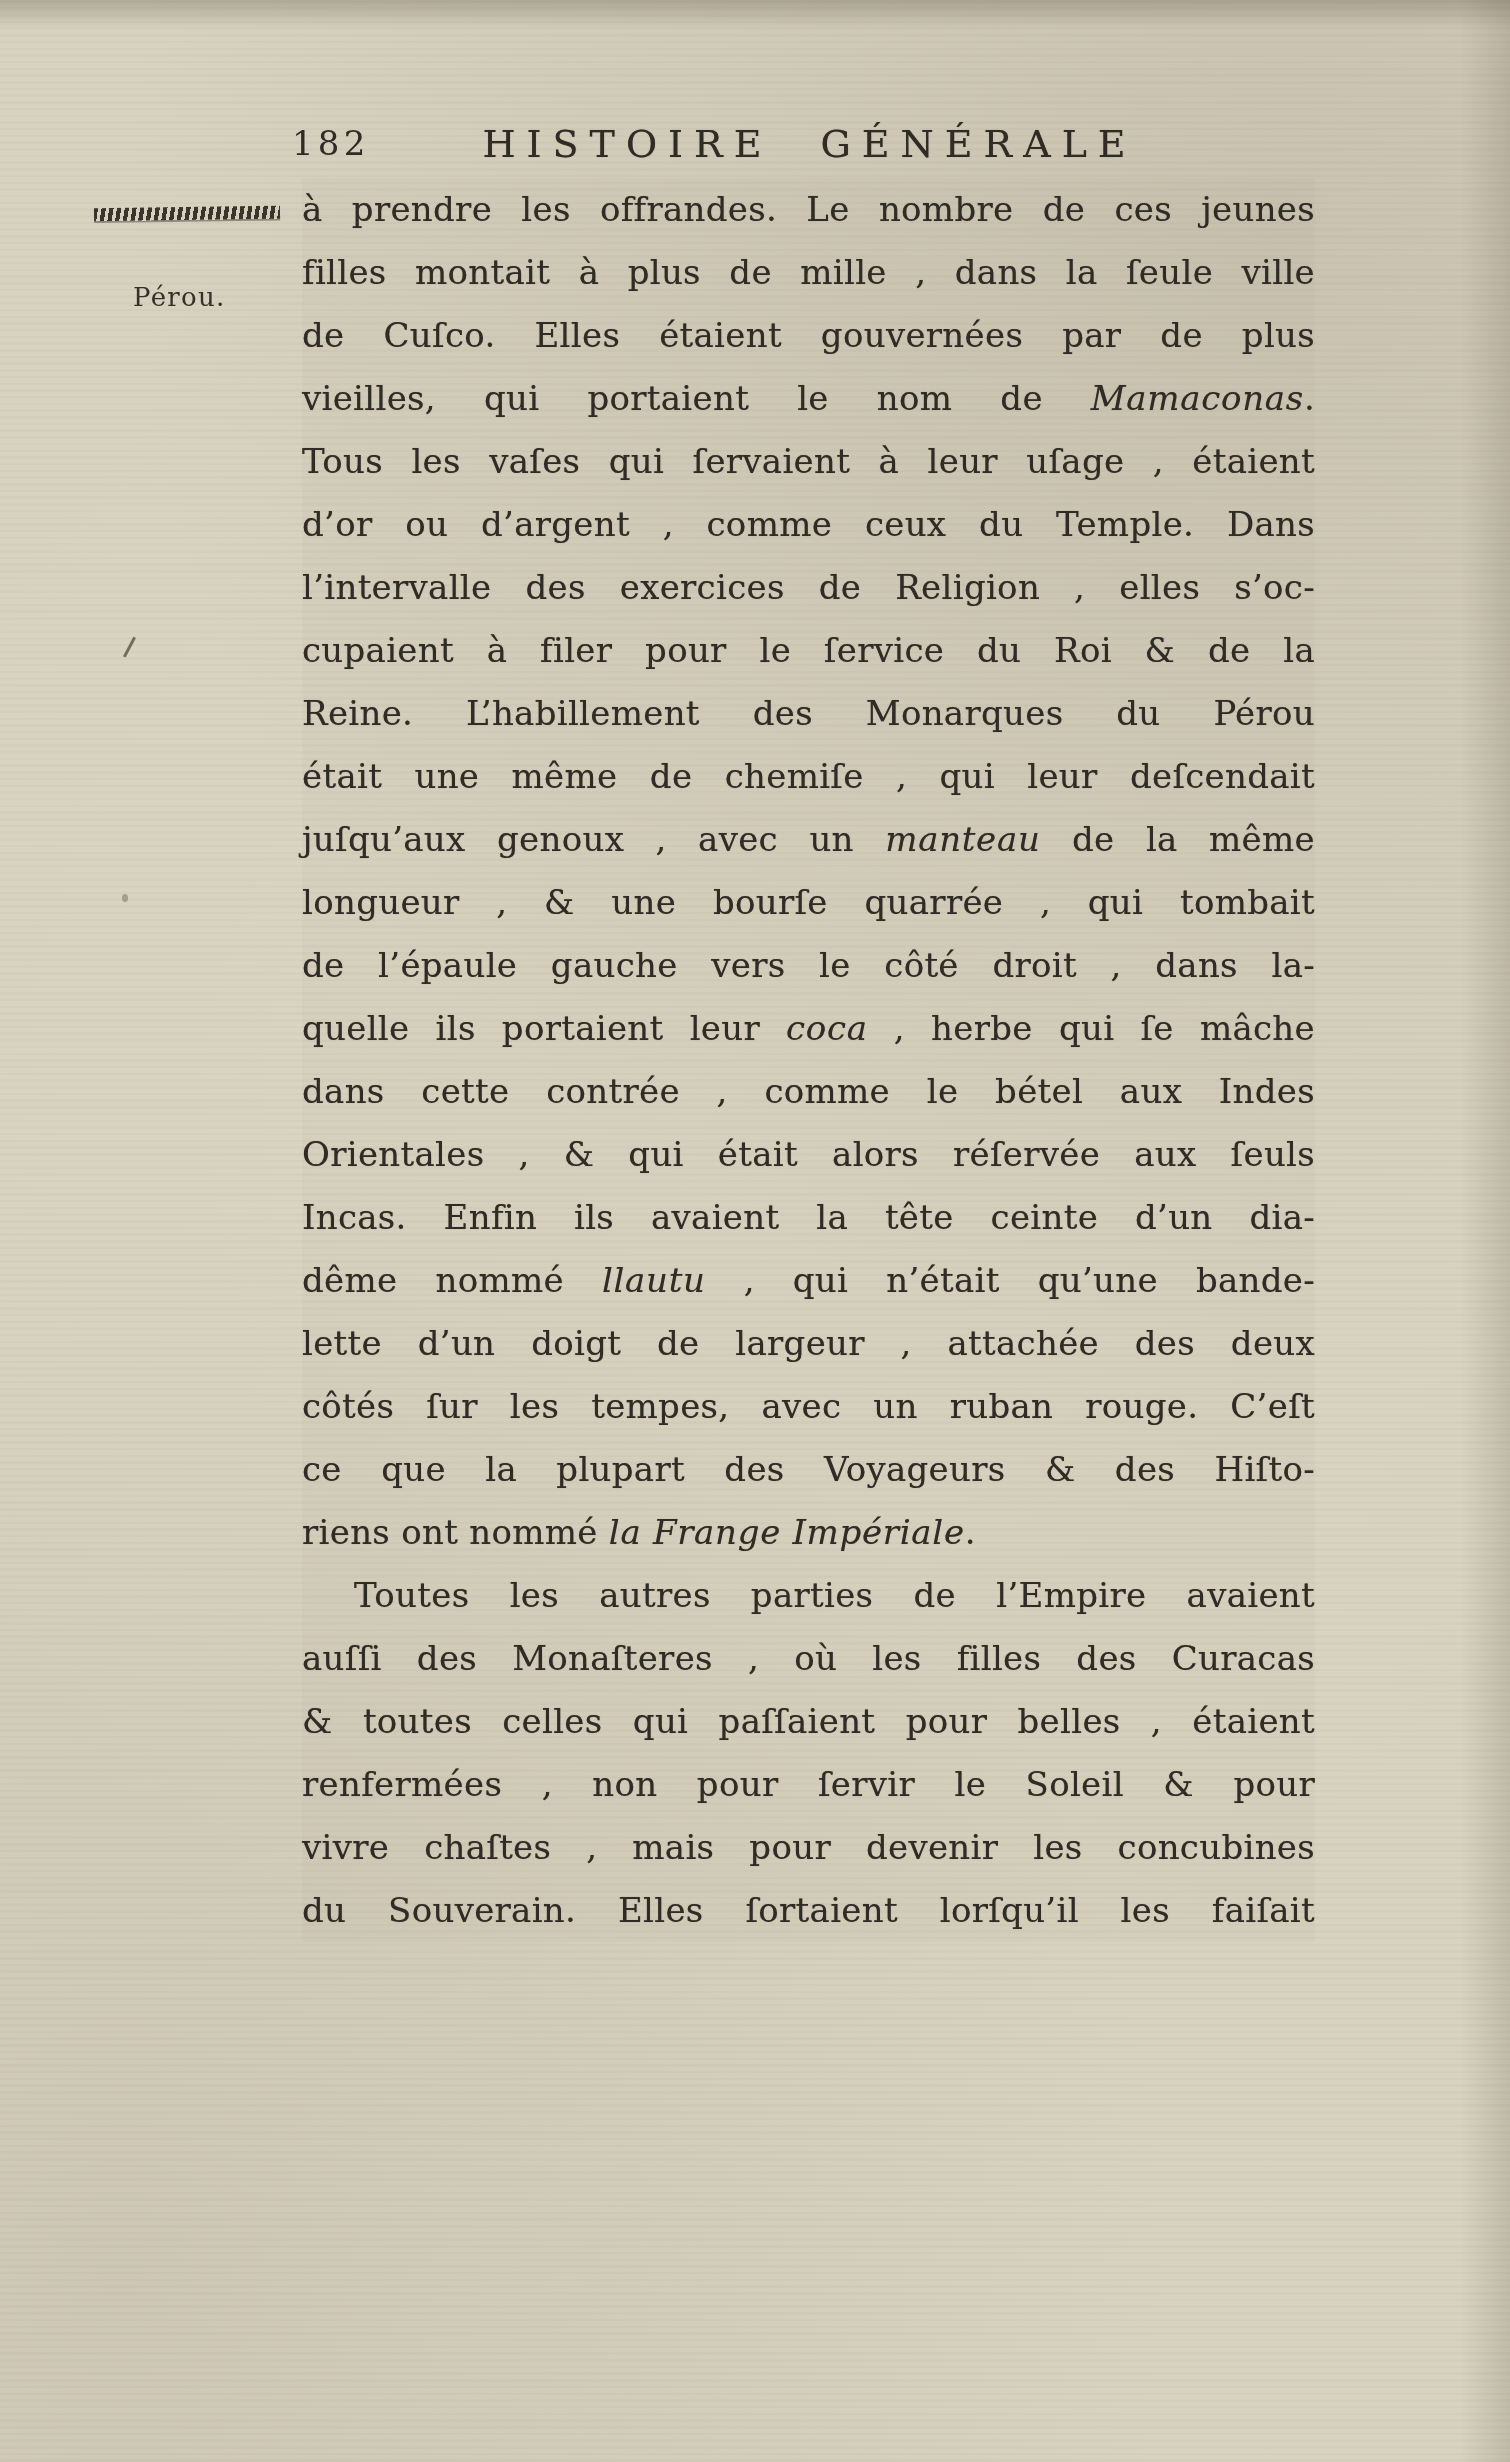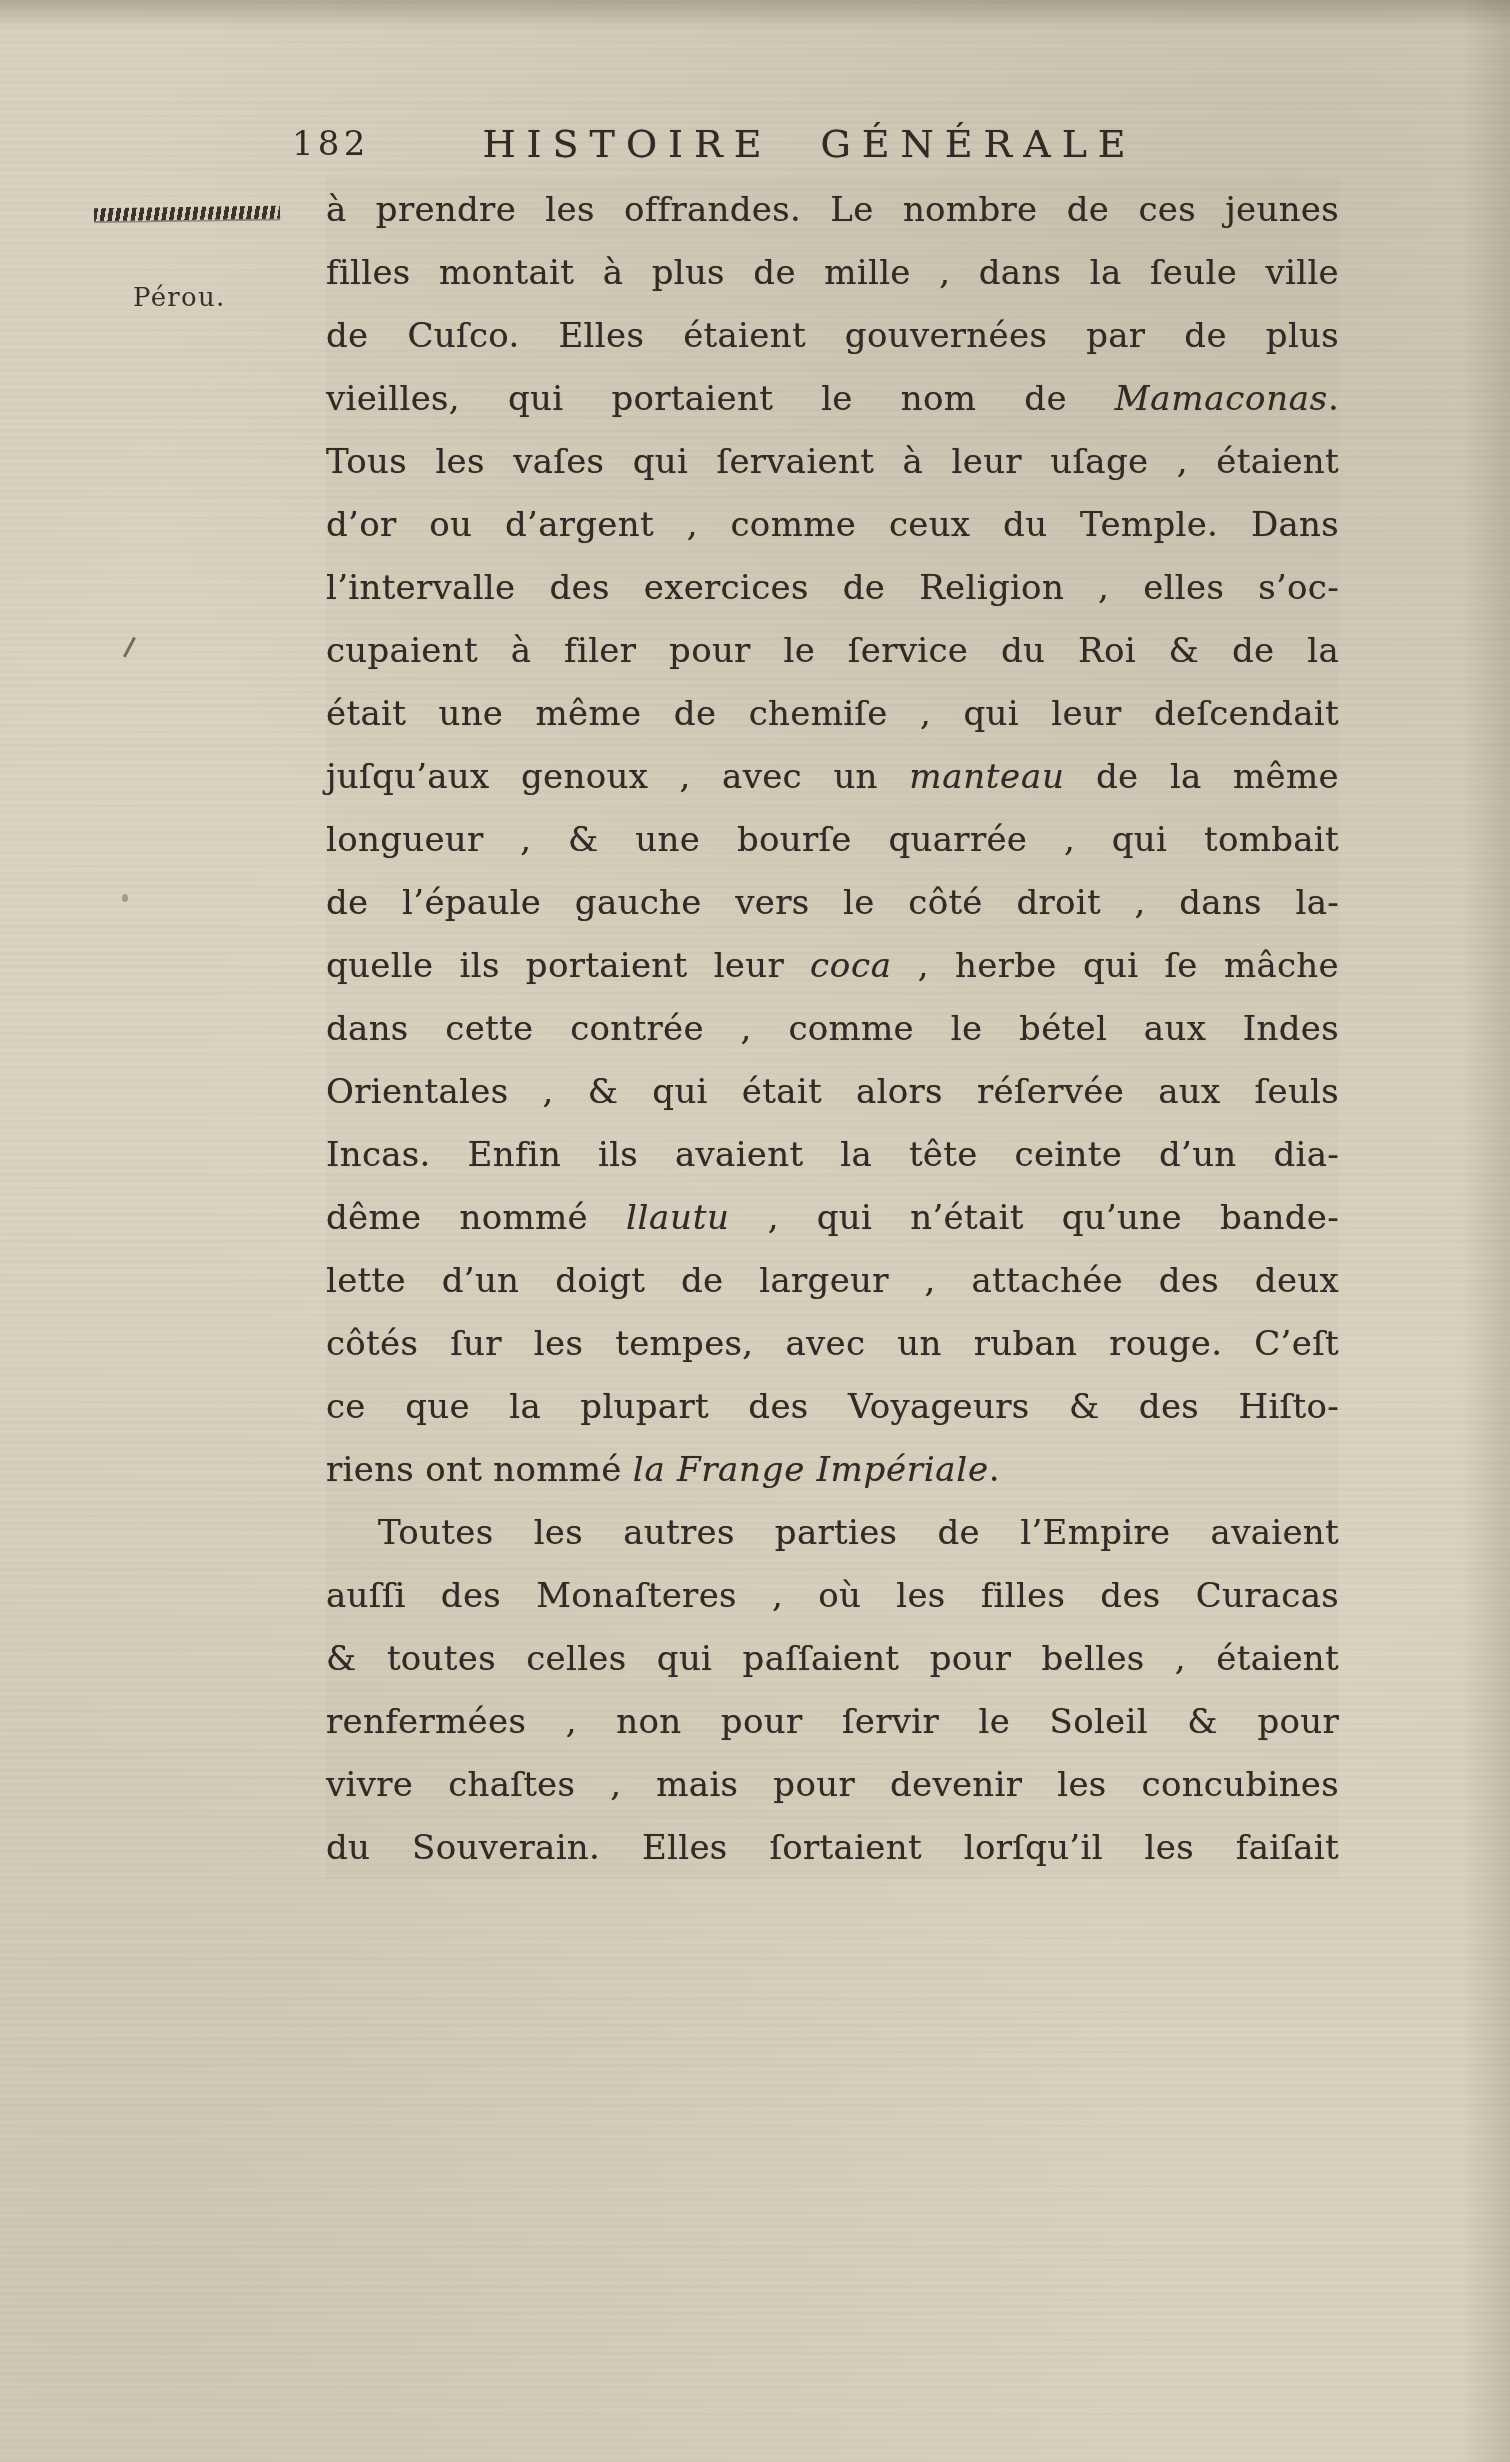--- a/index.html
+++ b/index.html
@@ -83,21 +83,20 @@
 
   .text-block {
     position: absolute;
     left: 302px;
     top: 178px;
     width: 1013px;
     font-size: 34px;
     letter-spacing: 0.3px;
     text-shadow: 0 0 0.8px rgba(47,43,37,0.45);
     background: linear-gradient(rgba(150,140,115,0.06), rgba(150,140,115,0.06));
-    margin-left: 24px;
   }
   .line {
     height: 63px;
     line-height: 63px;
     white-space: nowrap;
     text-align: justify;
     text-align-last: justify;
   }
   .line.noJustify {
     text-align-last: left;
@@ -134,20 +133,21 @@
 
   <main class="text-block">
       <div class="line"><span>à prendre les offrandes. Le nombre de ces jeunes</span></div>
       <div class="line"><span>filles montait à plus de mille , dans la ſeule ville</span></div>
       <div class="line"><span>de Cuſco. Elles étaient gouvernées par de plus</span></div>
       <div class="line"><span>vieilles, qui portaient le nom de </span><em>Mamaconas</em><span>.</span></div>
       <div class="line"><span>Tous les vaſes qui ſervaient à leur uſage , étaient</span></div>
       <div class="line"><span>d’or ou d’argent , comme ceux du Temple. Dans</span></div>
       <div class="line"><span>l’intervalle des exercices de Religion , elles s’oc-</span></div>
       <div class="line"><span>cupaient à filer pour le ſervice du Roi &amp; de la</span></div>
+      <div class="line"><span>Reine. L’habillement des Monarques du Pérou</span></div>
       <div class="line"><span>était une même de chemiſe , qui leur deſcendait</span></div>
       <div class="line"><span>juſqu’aux genoux , avec un </span><em>manteau</em><span> de la même</span></div>
       <div class="line"><span>longueur , &amp; une bourſe quarrée , qui tombait</span></div>
       <div class="line"><span>de l’épaule gauche vers le côté droit , dans la-</span></div>
       <div class="line"><span>quelle ils portaient leur </span><em>coca</em><span> , herbe qui ſe mâche</span></div>
       <div class="line"><span>dans cette contrée , comme le bétel aux Indes</span></div>
       <div class="line"><span>Orientales , &amp; qui était alors réſervée aux ſeuls</span></div>
       <div class="line"><span>Incas. Enfin ils avaient la tête ceinte d’un dia-</span></div>
       <div class="line"><span>dême nommé </span><em>llautu</em><span> , qui n’était qu’une bande-</span></div>
       <div class="line"><span>lette d’un doigt de largeur , attachée des deux</span></div>

